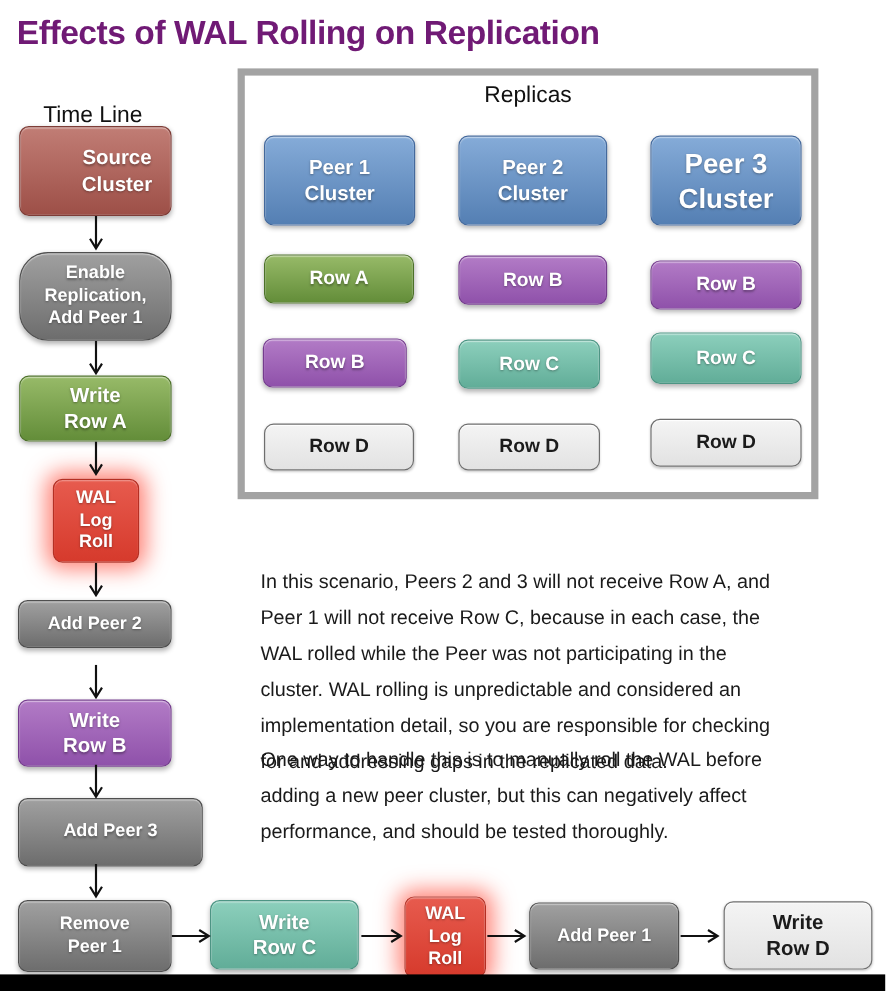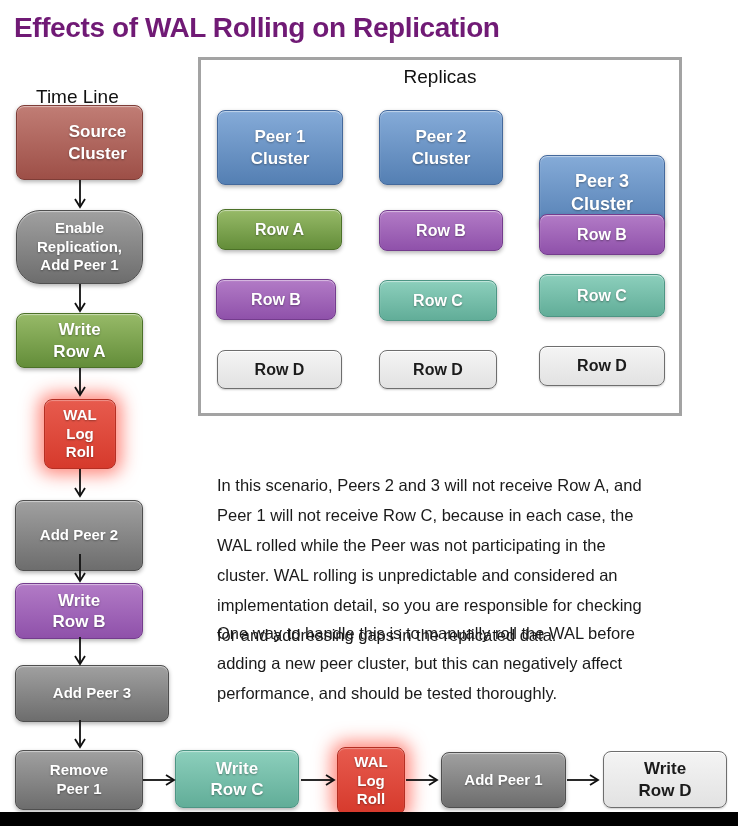--- a/index.html
+++ b/index.html
@@ -38,44 +38,44 @@
     background:linear-gradient(#f4f4f4,#e2e2e2); border:1.5px solid #6e6e6e;
     color:#1b1b1b; text-shadow:none;
     box-shadow: inset 0 1px 0 rgba(255,255,255,0.9), 0 1px 2px rgba(0,0,0,0.2);
   }
 
   
   .b-src  { left:16px; top:105px; width:127px; height:75px;padding-left:36px; }
   .b-enr  { left:16px; top:210px; width:127px; height:74px;border-radius:24px; }
   .b-wra  { left:16px; top:313px; width:127px; height:55px; }
   .b-wal1 { left:44px; top:399px; width:72px;  height:70px; }
-  .b-ap2  { left:15px; top:500px; width:128px; height:71px; }
+  .b-ap2  { left:15px; top:500px; width:128px; height:40px; }
   .b-wrb  { left:15px; top:583px; width:128px; height:56px; }
   .b-ap3  { left:15px; top:665px; width:154px; height:57px; }
   .b-rp1  { left:15px; top:750px; width:128px; height:60px; }
 
   
   .b-wrc  { left:175px; top:750px; width:124px; height:58px; }
   .b-wal2 { left:337px; top:747px; width:68px;  height:68px; }
   .b-ap1b { left:441px; top:752px; width:125px; height:56px; }
   .b-wrd  { left:603px; top:751px; width:124px; height:57px; }
 
   
   .panel {
     position:absolute; left:198px; top:57px; width:484px; height:359px;
-    border:3px solid #a3a3a3; box-sizing:border-box; background:#fff;
+    border:6px solid #a3a3a3; box-sizing:border-box; background:#fff;
   }
   .panel-title {
     position:absolute; left:0; top:6px; width:100%;
     text-align:center; font-size:19px; color:#111;
   }
   .cell { font-size:16px; }
   .c-p1 { left:16px;  top:50px;  width:126px; height:75px; font-size:17px; }
   .c-p2 { left:178px; top:50px;  width:124px; height:75px; font-size:17px; }
-  .c-p3 { left:338px; top:50px;  width:126px; height:75px; font-size:18px;margin-top:45px; }
+  .c-p3 { left:338px; top:50px;  width:126px; height:75px; font-size:23px; }
   .c-r1c1 { left:16px;  top:149px; width:125px; height:41px; }
   .c-r1c2 { left:178px; top:150px; width:124px; height:41px; }
   .c-r1c3 { left:338px; top:154px; width:126px; height:41px; }
   .c-r2c1 { left:15px;  top:219px; width:120px; height:41px; }
   .c-r2c2 { left:178px; top:220px; width:118px; height:41px; }
   .c-r2c3 { left:338px; top:214px; width:126px; height:43px; }
   .c-r3c1 { left:16px;  top:290px; width:125px; height:39px; }
   .c-r3c2 { left:178px; top:290px; width:118px; height:39px; }
   .c-r3c3 { left:338px; top:286px; width:126px; height:40px; }
 

